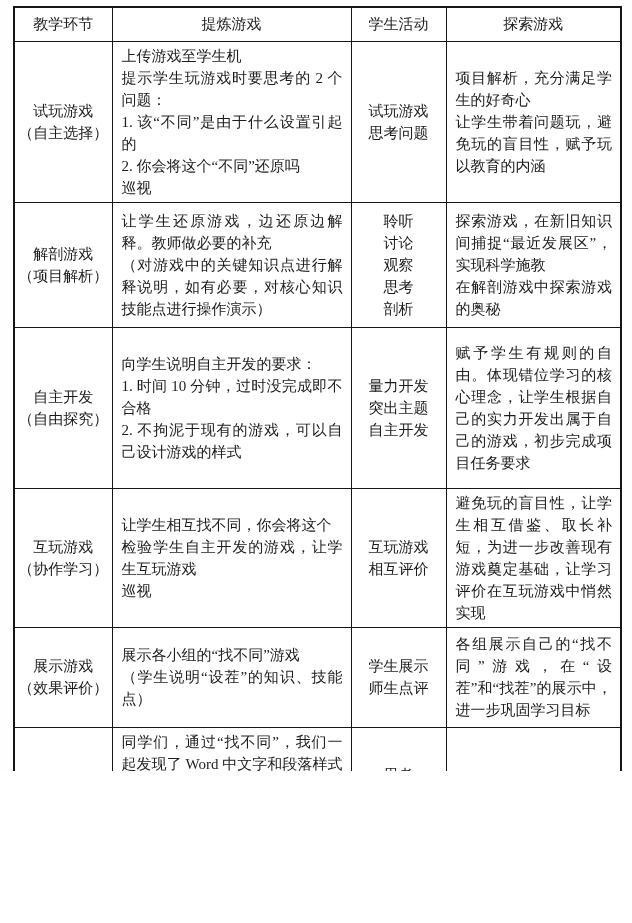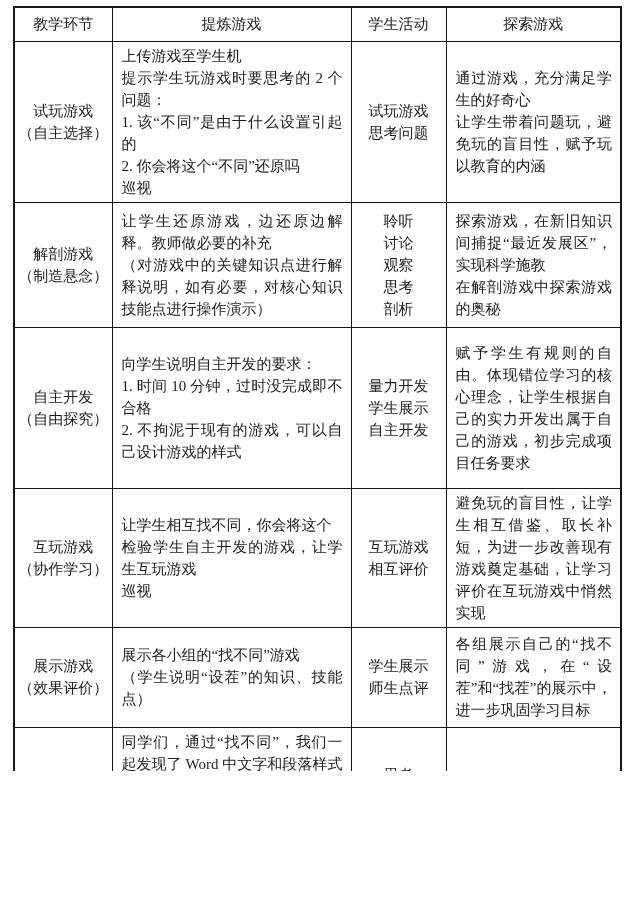--- a/index.html
+++ b/index.html
@@ -79,44 +79,44 @@
       <tr class="r0">
         <td class="c-stage">试玩游戏
 （自主选择）</td>
         <td class="c-teacher">上传游戏至学生机
 提示学生玩游戏时要思考的 2 个问题：
 1. 该“不同”是由于什么设置引起的
 2. 你会将这个“不同”还原吗
 巡视</td>
         <td class="c-student">试玩游戏
 思考问题</td>
-        <td class="c-intent">通过游戏，充分满足学生的好奇心
+        <td class="c-intent">项目解析，充分满足学生的好奇心
 让学生带着问题玩，避免玩的盲目性，赋予玩以教育的内涵</td>
       </tr>
       <tr class="r1">
         <td class="c-stage">解剖游戏
-（制造悬念）</td>
+（项目解析）</td>
         <td class="c-teacher">让学生还原游戏，边还原边解释。教师做必要的补充
 （对游戏中的关键知识点进行解释说明，如有必要，对核心知识技能点进行操作演示）</td>
         <td class="c-student">聆听
 讨论
 观察
 思考
 剖析</td>
         <td class="c-intent">探索游戏，在新旧知识间捕捉“最近发展区”，实现科学施教
 在解剖游戏中探索游戏的奥秘</td>
       </tr>
       <tr class="r2">
         <td class="c-stage">自主开发
 （自由探究）</td>
         <td class="c-teacher">向学生说明自主开发的要求：
 1. 时间 10 分钟，过时没完成即不合格
 2. 不拘泥于现有的游戏，可以自己设计游戏的样式</td>
         <td class="c-student">量力开发
-学生展示
+突出主题
 自主开发</td>
         <td class="c-intent">赋予学生有规则的自由。体现错位学习的核心理念，让学生根据自己的实力开发出属于自己的游戏，初步完成项目任务要求</td>
       </tr>
       <tr class="r3">
         <td class="c-stage">互玩游戏
 （协作学习）</td>
         <td class="c-teacher">让学生相互找不同，你会将这个
 检验学生自主开发的游戏，让学生互玩游戏
 巡视</td>
         <td class="c-student">互玩游戏

